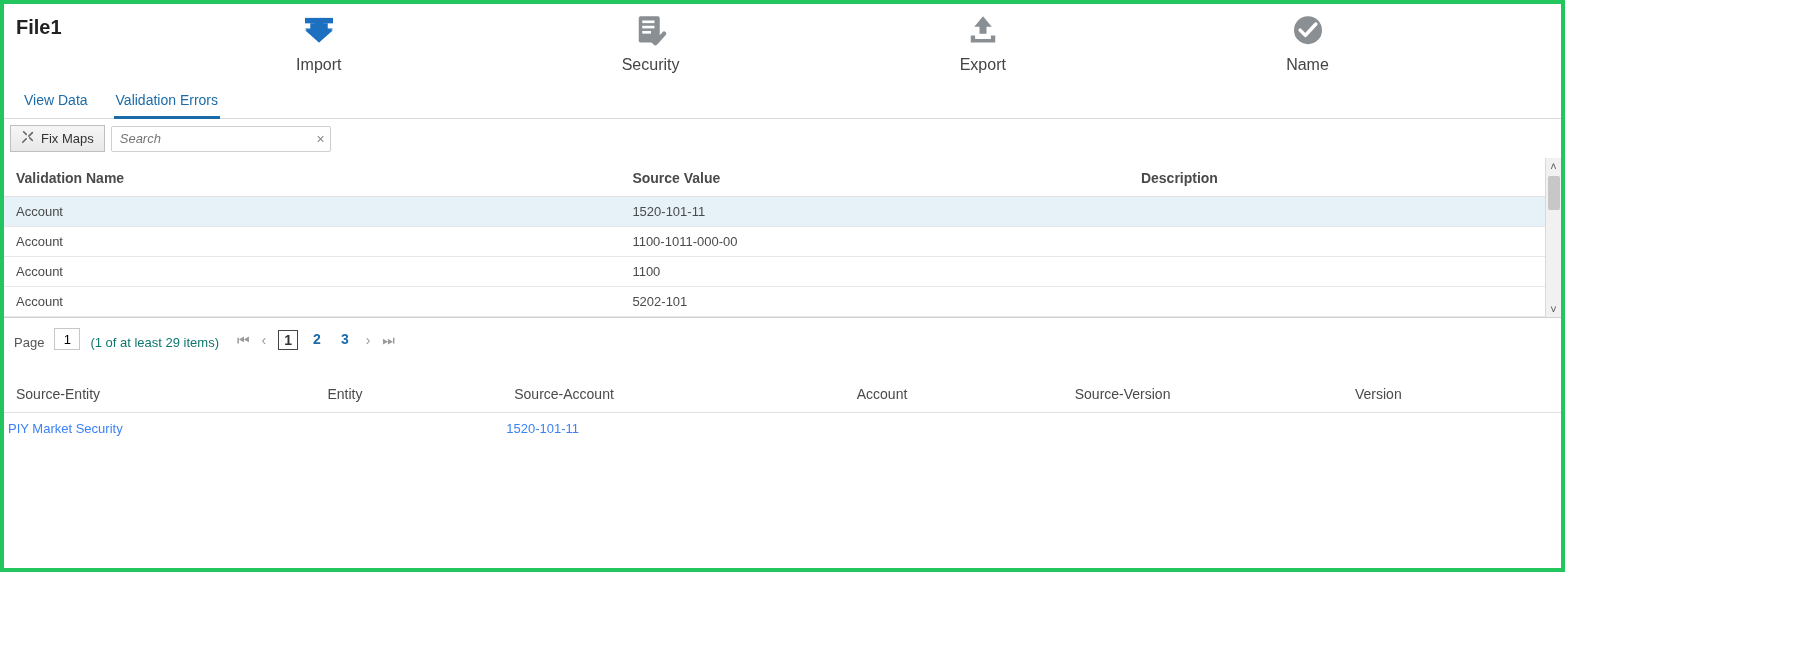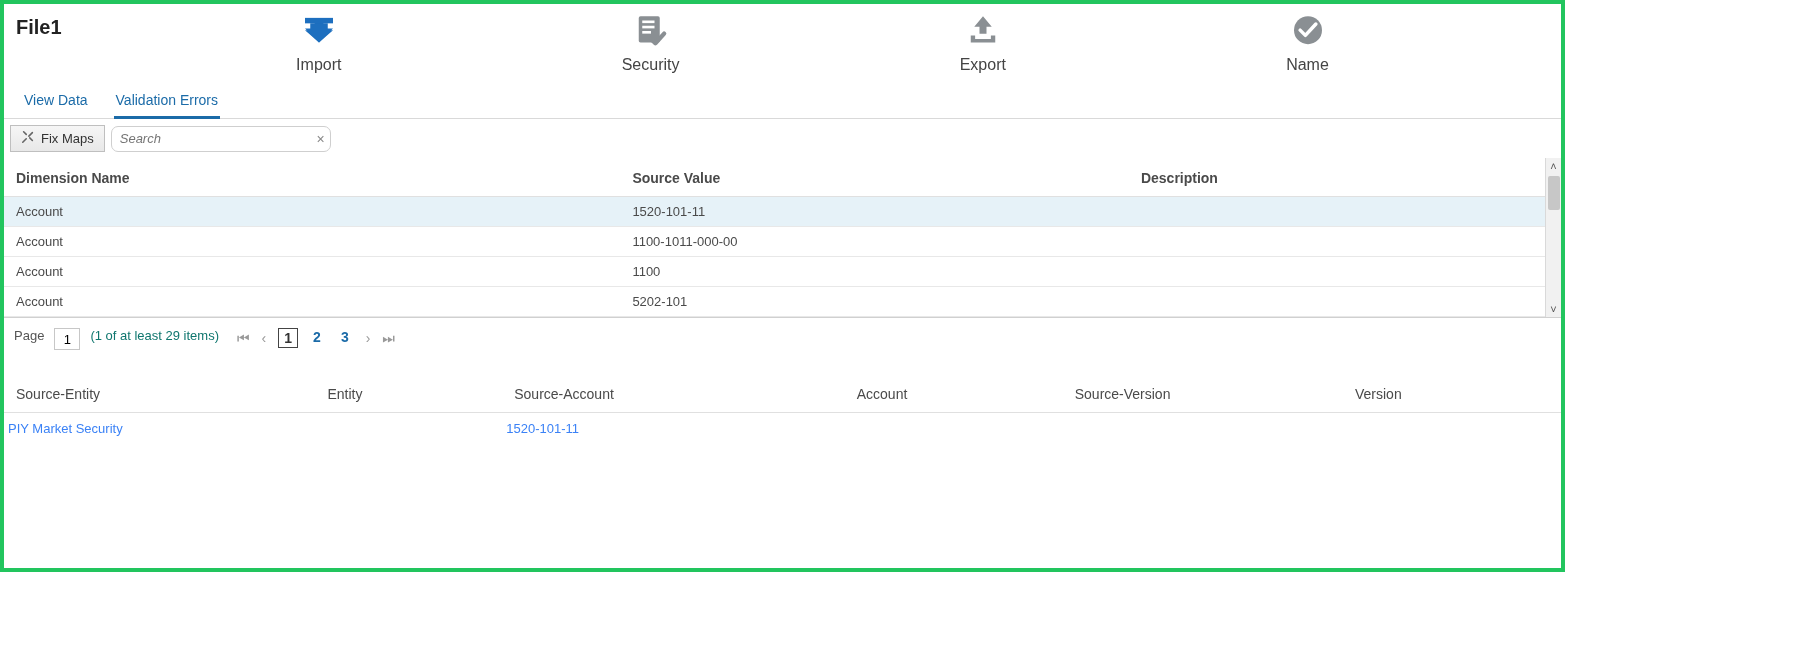--- a/index.html
+++ b/index.html
@@ -85,21 +85,21 @@
   }
   .search-wrap {
     position: relative;
     display: inline-flex;
     align-items: center;
   }
   .search-input {
     width: 220px;
     height: 26px;
     border: 1px solid #cfcfcf;
-    border-radius: 7px;
+    border-radius: 2px;
     padding: 2px 24px 2px 8px;
     font-size: 13px;
     font-style: italic;
     color: #8b5cf6;
   }
   .search-clear {
     position: absolute;
     right: 6px;
     color: #888;
     cursor: pointer;
@@ -138,21 +138,21 @@
     display: flex; flex-direction: column; justify-content: space-between; align-items: center;
   }
   .scroll-arrow {
     font-size: 11px; color: #555; padding: 2px; cursor: pointer;
   }
   .scroll-thumb {
     width: 12px; background: #c7c7c7; flex: 0 0 34px; margin-top: 2px; border-radius: 2px;
   }
   .paginator {
     display: flex;
-    align-items: flex-start;
+    align-items: flex-end;
     gap: 10px;
     padding: 10px 10px 18px 10px;
     color: #555;
     font-size: 13px;
   }
   .page-input {
     width: 26px;
     height: 22px;
     text-align: center;
     border: 1px solid #c7c7c7;
@@ -263,21 +263,21 @@
 
   <div class="scroll-region">
     <table class="table1" style="width: calc(100% - 16px);">
       <colgroup>
           <col style="width:40%">
           <col style="width:33%">
           <col>
         </colgroup>
       <thead>
         <tr>
-          <th>Dimension Name</th>
+          <th>Validation Name</th>
           <th>Source Value</th>
           <th>Description</th>
         </tr>
       </thead>
       <tbody>
         <tr class="selected">
           <td>Account</td>
           <td>1520-101-11</td>
           <td></td>
         </tr>

